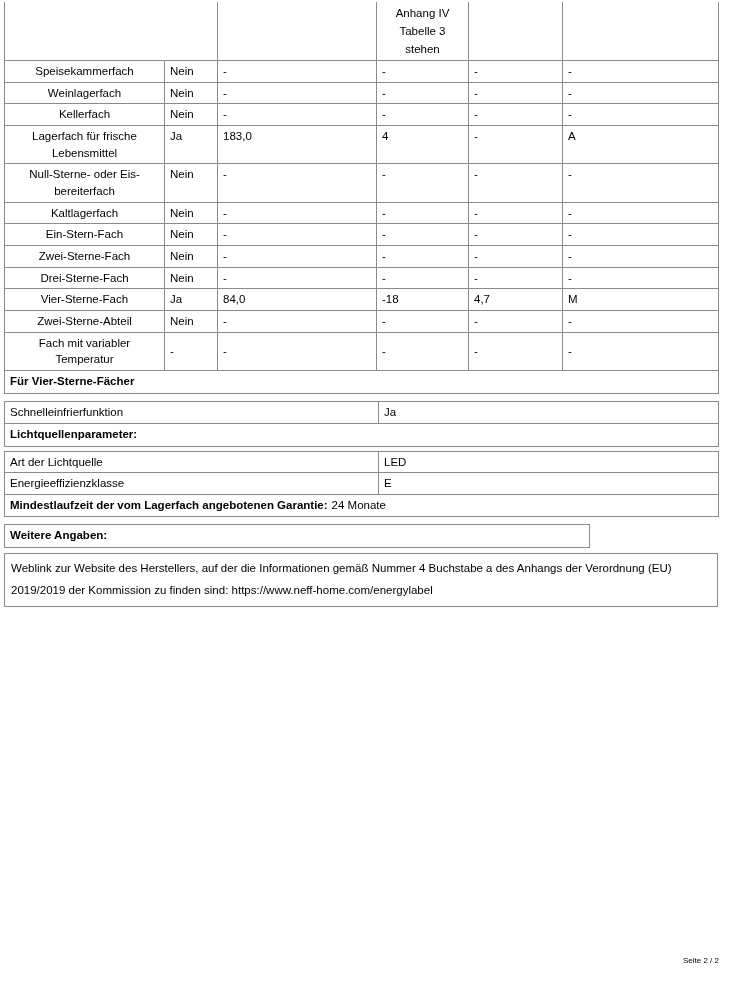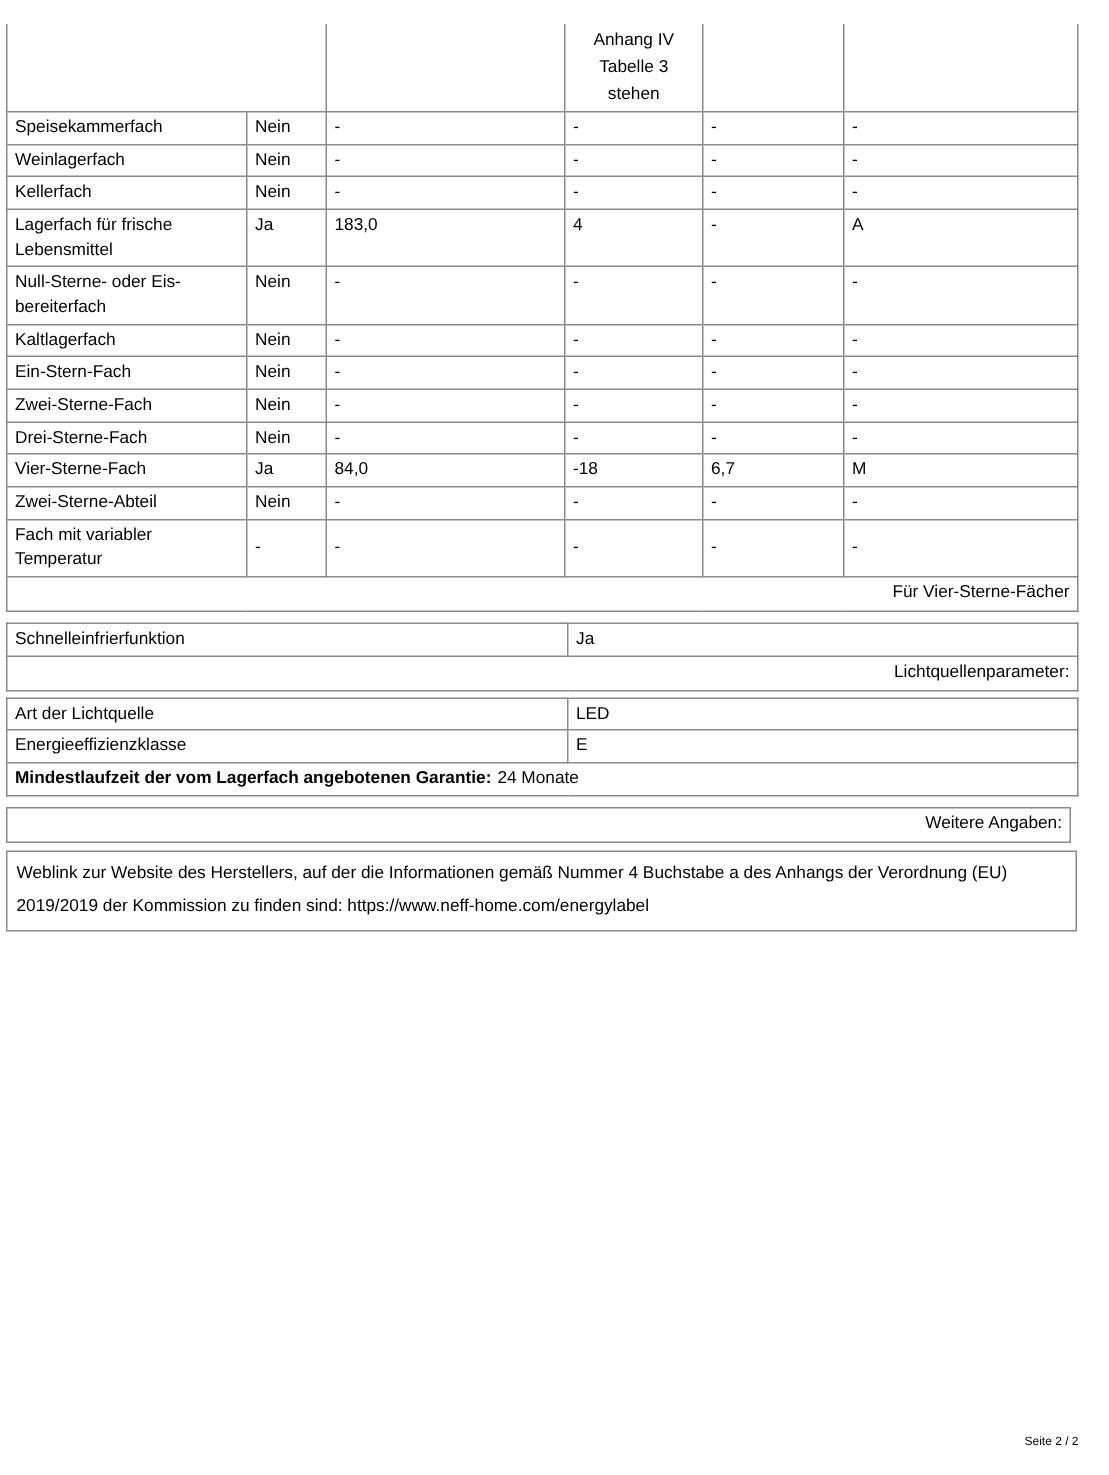--- a/index.html
+++ b/index.html
@@ -6,50 +6,50 @@
   html, body {
     width: 739px; height: 983px;
     background: #ffffff;
     font-family: "Liberation Sans", sans-serif;
     color: #000000;
     position: relative;
     overflow: hidden;
   }
   .doc {
     position: absolute;
-    left: 4px; top: 16px;
+    left: 4px; top: 2px;
     width: 714px;
   }
   table {
     border-collapse: collapse;
-    width: 710px;
+    width: 586px;
     table-layout: fixed;
   }
   td {
     border: 1px solid #8a8a8a;
     font-size: 11.5px;
     line-height: 1.45;
     padding: 2px 5px;
     vertical-align: top;
     overflow: hidden;
   }
   
   tr.hdr td { border-top: none; height: 57px; }
   td.note {
     text-align: center;
     white-space: pre-line;
     line-height: 18px;
     padding-top: 2px;
   }
-  td.c0 { text-align: left; }
+  td.c0 { text-align: center; }
   td.val { text-align: left; }
   tr.mid td.val { vertical-align: middle; }
   tr.section-row td, .sect {
-    font-weight: normal;
-    text-align: right;
+    font-weight: bold;
+    text-align: left;
   }
   tr.section-row td { height: 23px; }
   tr.body-row td { height: 21px; }
   
   .box2 { margin-top: 7px; }
   .box3 { margin-top: 4px; border-radius: 32px; }
   .box4 { margin-top: 7px; }
   .box5 { margin-top: 5px; }
   .kv td { height: 21px; }
   .guarantee-label { font-weight: bold; }
@@ -164,21 +164,21 @@
           <td class="val">-</td>
           <td class="val">-</td>
           <td class="val">-</td>
           <td class="val">-</td>
         </tr>
         <tr class="body-row">
           <td class="c0">Vier-Sterne-Fach</td>
           <td class="val">Ja</td>
           <td class="val">84,0</td>
           <td class="val">-18</td>
-          <td class="val">6,7</td>
+          <td class="val">4,7</td>
           <td class="val">M</td>
         </tr>
         <tr class="body-row">
           <td class="c0">Zwei-Sterne-Abteil</td>
           <td class="val">Nein</td>
           <td class="val">-</td>
           <td class="val">-</td>
           <td class="val">-</td>
           <td class="val">-</td>
         </tr>

